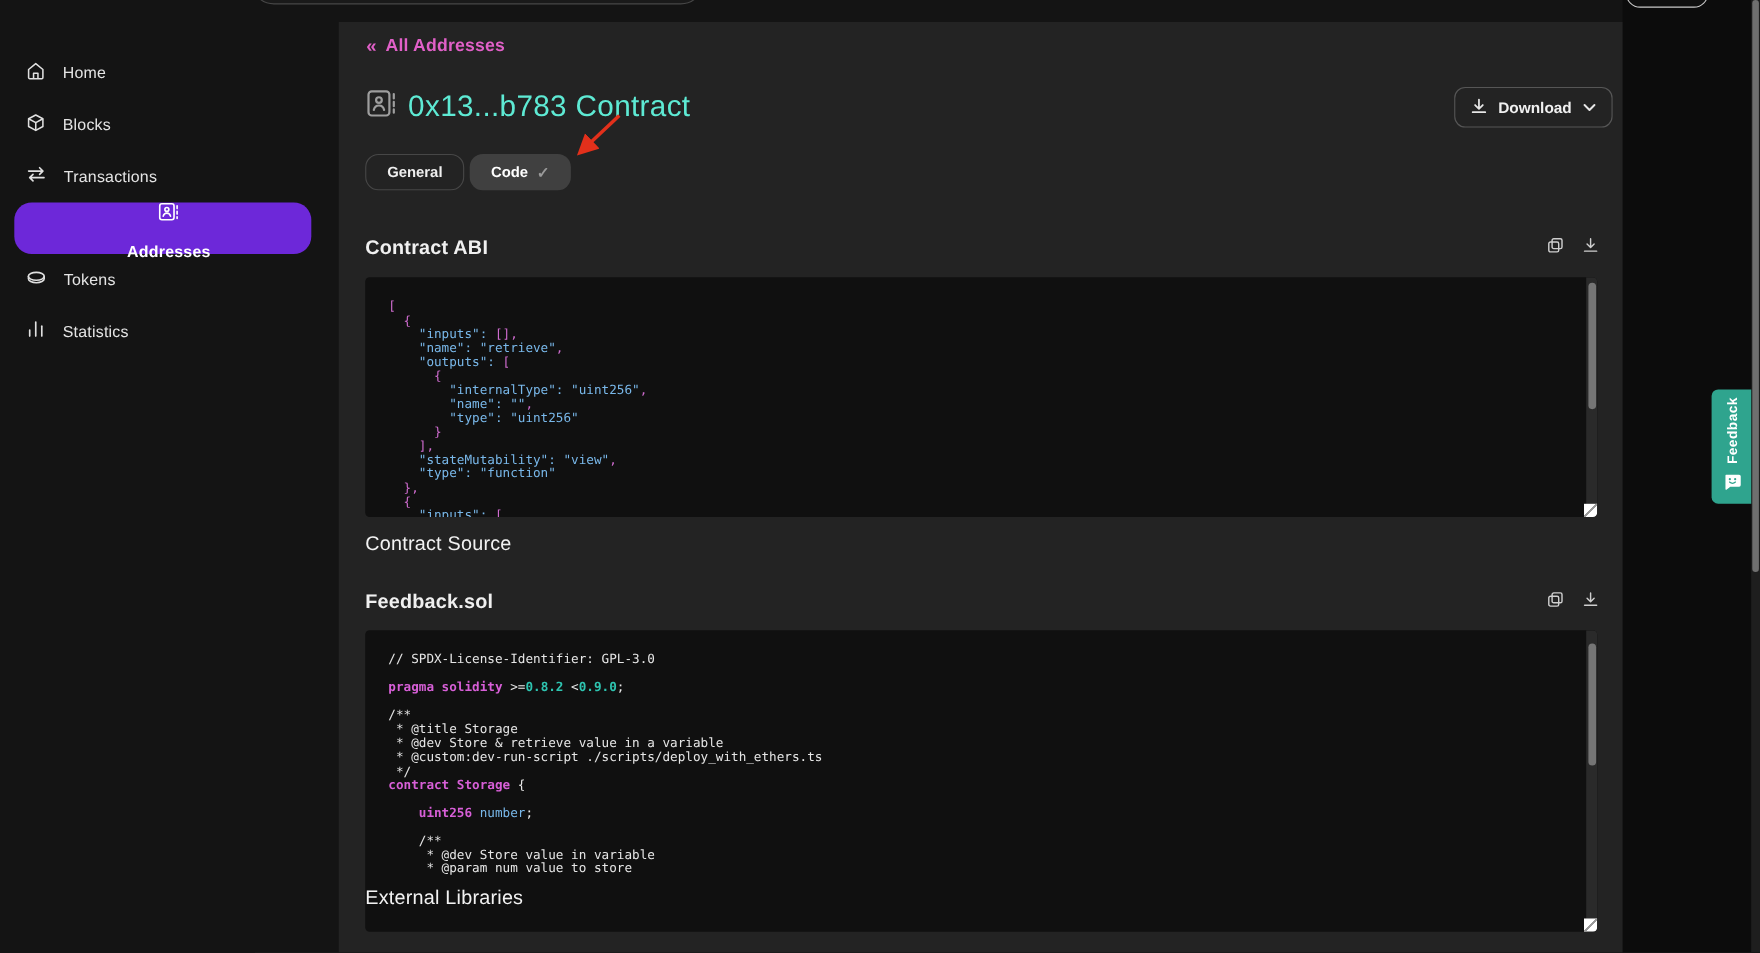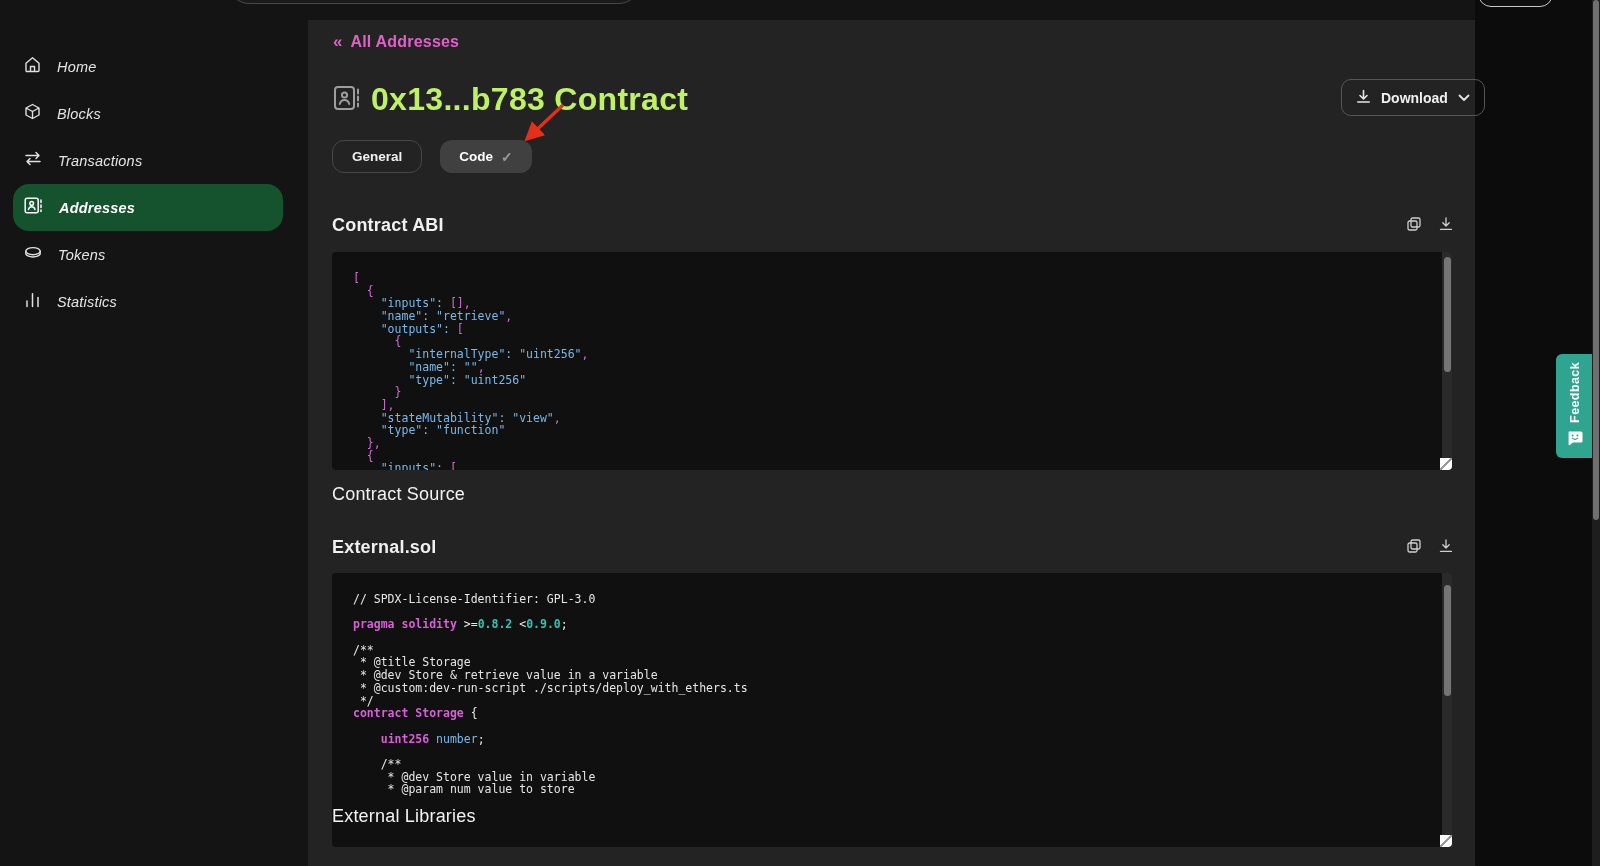--- a/index.html
+++ b/index.html
@@ -16,48 +16,48 @@
 
   
   .page-scrollbar { position:absolute; right:0; top:0; width:8px; height:866px; background:#1e1e1e; }
   .page-scrollbar .thumb { position:absolute; left:1px; top:0; width:6px; height:520px; background:#6f6f6f; border-radius:3px; }
 
   
   .search-sliver { position:absolute; left:228px; top:-38px; width:412px; height:42px; border:1px solid #474747; border-radius:21px; background:#1a1a1a; }
   .topright-sliver { position:absolute; left:1478px; top:-22px; width:75px; height:29px; border:1.5px solid #c9c9c9; border-radius:13px; background:#0f0f0f; }
 
   
-  .sidebar { position:absolute; left:0; top:43px; width:296px;font-style:italic; }
+  .sidebar { position:absolute; left:0; top:43px; width:296px; }
   .nav-item {
     height:47px; margin:0 13px; padding-left:11px; border-radius:16px;
     display:flex; align-items:center; gap:16px; cursor:pointer;
   }
   .nav-item .label { font-size:14.5px; font-weight:500; color:#e4e4e4; letter-spacing:.2px; }
   .nav-item svg { flex:0 0 auto; }
-  .nav-item.active { background:#14532d; }
+  .nav-item.active { background:#6d28d9;flex-direction:column; }
   .nav-item.active .label { color:#ffffff; font-weight:700; }
 
   
   .panel { position:absolute; left:308px; top:20px; width:1167px; height:846px; background:#232323; }
 
   .breadcrumb { position:absolute; left:25px; top:13px; display:flex; align-items:center; gap:8px; cursor:pointer; }
   .breadcrumb .chev { color:#e160c8; font-size:17px; line-height:16px; font-weight:700; }
   .breadcrumb .bc-label { color:#e160c8; font-size:16px; font-weight:700; letter-spacing:.2px; }
 
   .title-row { position:absolute; left:25px; top:61px; display:flex; align-items:center; gap:11px; }
-  .page-title { font-size:32px; font-weight:700; color:#bef264; letter-spacing:.3px; }
+  .page-title { font-size:27px; font-weight:400; color:#5eead4; letter-spacing:.3px; }
 
   .download-btn {
     position:absolute; left:1014px; top:59px; height:37px; padding:0 14px;
     border:1px solid #565656; border-radius:10px; background:transparent;
-    display:flex; align-items:center; gap:10px; cursor:pointer;margin-left:19px;
+    display:flex; align-items:center; gap:10px; cursor:pointer;
   }
   .download-btn .dl-label { color:#f0f0f0; font-size:14px; font-weight:600; }
 
-  .tabs { position:absolute; left:24px; top:120px; display:flex; gap:18px; }
+  .tabs { position:absolute; left:24px; top:120px; display:flex; gap:5px; }
   .tab {
     height:33px; padding:0 19px; border-radius:12px; border:1px solid #474747;
     display:flex; align-items:center; gap:8px; cursor:pointer;
     font-size:13.5px; font-weight:600; color:#efefef; background:transparent;
   }
   .tab.active { background:#404040; border:none; color:#ffffff; }
   .tab .check { color:#9a9a9a; font-size:14px; font-weight:700; }
 
   .arrow-annotation { position:absolute; left:205px; top:78px; pointer-events:none; }
 
@@ -229,21 +229,21 @@
     <div class="code-inner" id="abi-code"><div class="code-line"><span class="pk">[</span></div><div class="code-line"><span class="pk">  {</span></div><div class="code-line"><span class="bl">    "inputs":</span><span class="pk"> [],</span></div><div class="code-line"><span class="bl">    "name": "retrieve"</span><span class="pk">,</span></div><div class="code-line"><span class="bl">    "outputs":</span><span class="pk"> [</span></div><div class="code-line"><span class="pk">      {</span></div><div class="code-line"><span class="bl">        "internalType": "uint256"</span><span class="pk">,</span></div><div class="code-line"><span class="bl">        "name": ""</span><span class="pk">,</span></div><div class="code-line"><span class="bl">        "type": "uint256"</span></div><div class="code-line"><span class="pk">      }</span></div><div class="code-line"><span class="pk">    ],</span></div><div class="code-line"><span class="bl">    "stateMutability": "view"</span><span class="pk">,</span></div><div class="code-line"><span class="bl">    "type": "function"</span></div><div class="code-line"><span class="pk">  },</span></div><div class="code-line"><span class="pk">  {</span></div><div class="code-line"><span class="bl">    "inputs":</span><span class="pk"> [</span></div></div>
     <div class="inner-scroll">
       <div class="ithumb" style="top:5px; height:115px;"></div>
     </div>
     <div class="resize-grip"></div>
   </div>
 
   <h2 class="big-heading" style="top:464px;">Contract Source</h2>
 
   <div class="section-row" style="top:517px;">
-    <span class="section-label">External.sol</span>
+    <span class="section-label">Feedback.sol</span>
     <span class="row-icons">
       <span><svg width="14" height="14" viewBox="0 0 14 14" fill="none" stroke="#cfcfcf" stroke-width="1.3" stroke-linejoin="round">
             <rect x="4" y="1" width="9" height="9" rx="1.5"></rect>
             <rect x="1" y="4" width="9" height="9" rx="1.5"></rect>
           </svg></span>
       <span><svg width="14" height="14" viewBox="0 0 14 14" fill="none" stroke="#cfcfcf" stroke-width="1.3" stroke-linecap="round" stroke-linejoin="round">
             <path d="M7 1 V8.5 M3.8 5.8 L7 9 L10.2 5.8"></path>
             <path d="M1.5 12.3 H12.5"></path>
           </svg></span>
     </span>

